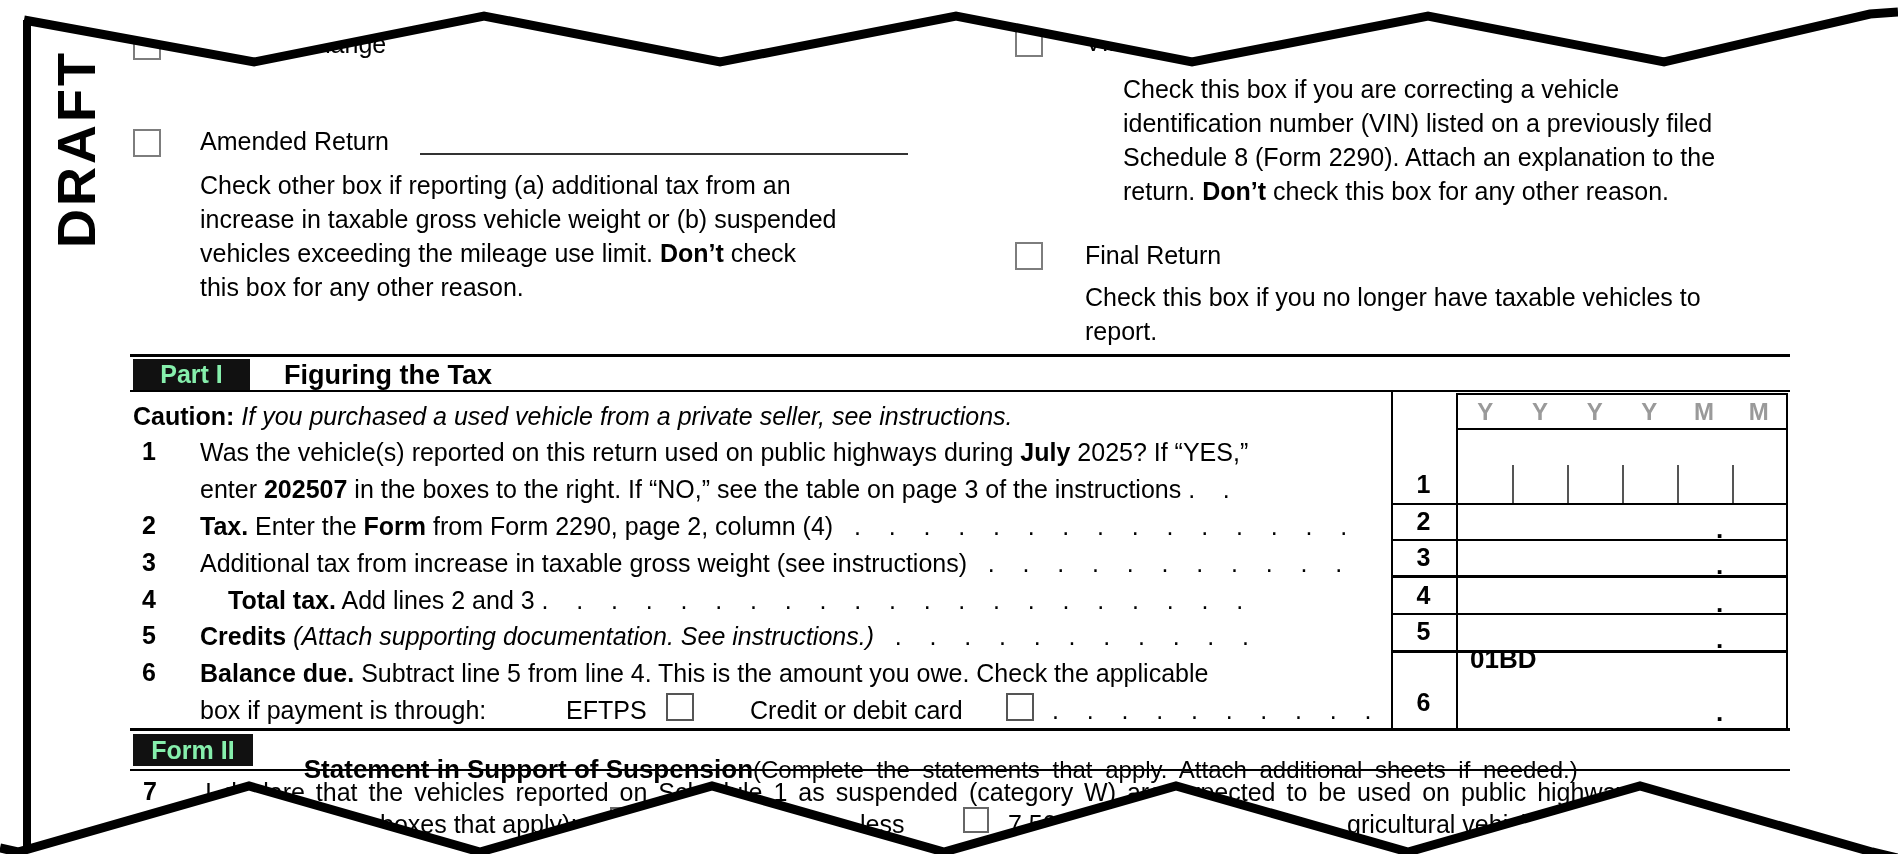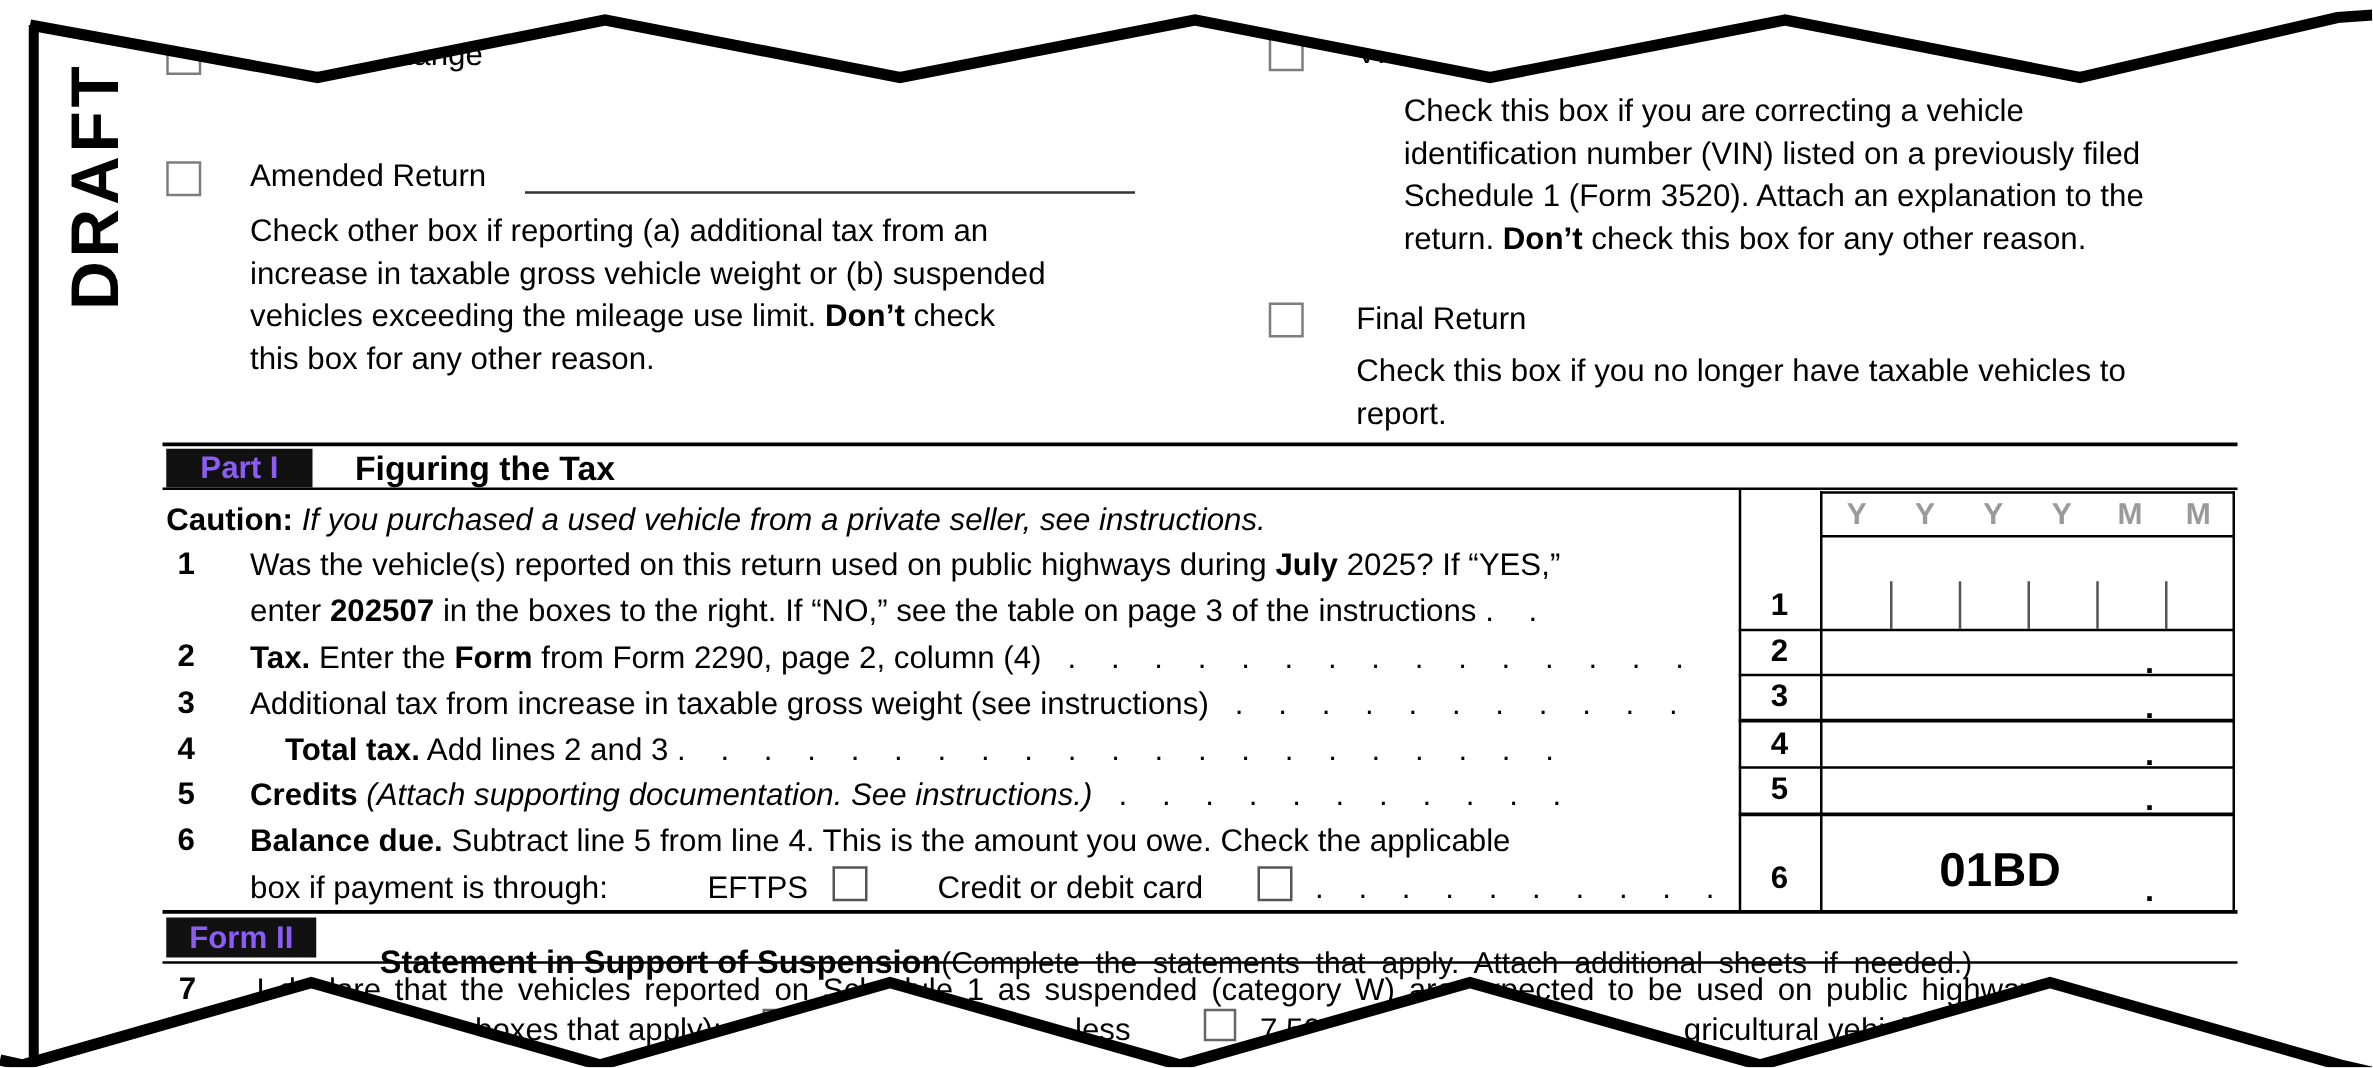--- a/index.html
+++ b/index.html
@@ -7,21 +7,21 @@
           font-family:"Liberation Sans","DejaVu Sans",sans-serif;color:#000;}
   .abs{position:absolute;}
   .tx{font-size:25px;line-height:30px;white-space:pre;}
   .tx23{font-size:25px;line-height:34px;white-space:pre;}
   .b{font-weight:bold;}
   .num{font-size:25px;font-weight:bold;}
   .cbx{position:absolute;width:28px;height:28px;border:2px solid #7d7d7d;background:#fff;box-sizing:border-box;}
   .cbx-sm{position:absolute;width:26px;height:26px;border:2px solid #666;background:#fff;box-sizing:border-box;}
   .hline{position:absolute;background:#000;}
   .vline{position:absolute;background:#000;}
-  .badge{position:absolute;background:#111;color:#8b5cf6;font-weight:bold;font-size:25px;
+  .badge{position:absolute;background:#111;color:#86efac;font-weight:bold;font-size:25px;
          display:flex;align-items:center;justify-content:center;}
   .gridnum{position:absolute;left:1391px;width:65px;text-align:center;font-weight:bold;font-size:25px;}
   .clip{overflow:hidden;}
   .cell{position:absolute;background:transparent;}
   svg{display:block;}
 </style>
 </head>
 <body>
 
 <div id="canvas">
@@ -41,21 +41,21 @@
     <div class="tx23"><span>increase in taxable gross vehicle weight or (b) suspended</span></div>
     <div class="tx23"><span>vehicles exceeding the mileage use limit. </span><span style="font-weight: bold;">Don’t</span><span> check</span></div>
     <div class="tx23"><span>this box for any other reason.</span></div>
   </div>
 
   <span class="cbx" style="left:1015px;top:29px;"></span>
   <div class="abs tx" style="left:1085px;top:27px;">VIN Correction</div>
   <div class="abs" style="left:1123px;top:72px;">
     <div class="tx23"><span>Check this box if you are correcting a vehicle</span></div>
     <div class="tx23"><span>identification number (VIN) listed on a previously filed</span></div>
-    <div class="tx23"><span>Schedule 1 (Form 3520). Attach an explanation to the</span></div>
+    <div class="tx23"><span>Schedule 8 (Form 2290). Attach an explanation to the</span></div>
     <div class="tx23"><span>return. </span><span style="font-weight: bold;">Don’t</span><span> check this box for any other reason.</span></div>
   </div>
 
   <span class="cbx" style="left:1015px;top:242px;"></span>
   <div class="abs tx" style="left:1085px;top:240px;">Final Return</div>
   <div class="abs" style="left:1085px;top:280px;">
     <div class="tx23"><span>Check this box if you no longer have taxable vehicles to</span></div>
     <div class="tx23"><span>report.</span></div>
   </div>
 
@@ -132,21 +132,21 @@
   <div class="cell" style="left:1458px;top:578px;width:328px;height:35px;"></div>
   <div class="cell" style="left:1458px;top:615px;width:328px;height:35px;"></div>
   <div class="cell" style="left:1458px;top:652px;width:328px;height:76px;"></div>
 
   <div class="abs b" style="left:1716px;top:514px;font-size:26px;">.</div>
   <div class="abs b" style="left:1716px;top:550px;font-size:26px;">.</div>
   <div class="abs b" style="left:1716px;top:588px;font-size:26px;">.</div>
   <div class="abs b" style="left:1716px;top:624px;font-size:26px;">.</div>
   <div class="abs b" style="left:1716px;top:697px;font-size:26px;">.</div>
 
-  <div class="abs b" style="left:1470px;top:676px;width:260px;text-align:center;font-size:38px;">01BD</div>
+  <div class="abs b" style="left:1470px;top:644px;width:260px;text-align:left;font-size:26px;">01BD</div>
 
   <div class="hline" style="left:130px;top:728px;width:1660px;height:3px;"></div>
   <div class="badge" style="left:133px;top:734px;width:120px;height:32px;">Form II</div>
   <div class="abs" style="left:286px;top:736px;white-space:pre;">
     <span class="b" style="font-size:26px;">Statement in Support of Suspension</span><span style="font-size:24px;word-spacing:6px;">(Complete the statements that apply. Attach additional sheets if needed.)</span>
   </div>
   <div class="hline" style="left:130px;top:769px;width:1660px;height:2px;"></div>
 
   <div class="abs num" style="left:143px;top:777px;">7</div>
   <div class="abs tx" style="left:205px;top:777px;word-spacing:4px;">I declare that the vehicles reported on Schedule 1 as suspended (category W) are expected to be used on public highways</div>

